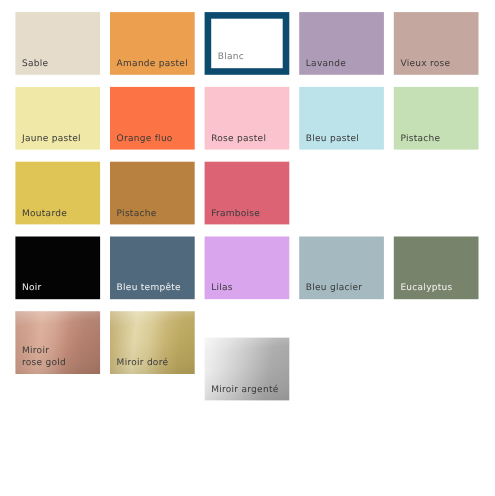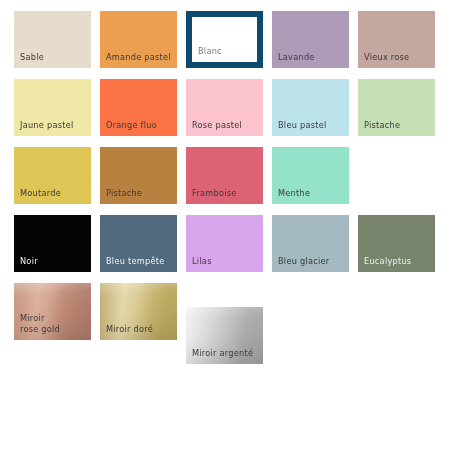--- a/index.html
+++ b/index.html
@@ -113,23 +113,20 @@
     <div class="swatch-row">
       <div class="swatch" title="Moutarde" style="background: rgb(223, 197, 85);">
         <div class="swatch-label dark">Moutarde</div>
       </div>
       <div class="swatch" title="Caramel" style="background: rgb(185, 129, 63);">
         <div class="swatch-label dark">Pistache</div>
       </div>
       <div class="swatch" title="Framboise" style="background: rgb(219, 99, 116);">
         <div class="swatch-label dark">Framboise</div>
       </div>
-      <div class="swatch" title="Menthe" style="background: rgb(147, 226, 201);">
-        <div class="swatch-label dark">Menthe</div>
-      </div>
     </div>
     <div class="swatch-row">
       <div class="swatch" title="Noir" style="background: rgb(4, 4, 4);">
         <div class="swatch-label light">Noir</div>
       </div>
       <div class="swatch" title="Bleu tempête" style="background: rgb(80, 105, 124);">
         <div class="swatch-label light">Bleu tempête</div>
       </div>
       <div class="swatch" title="Lilas" style="background: rgb(217, 166, 238);">
         <div class="swatch-label dark">Lilas</div>

